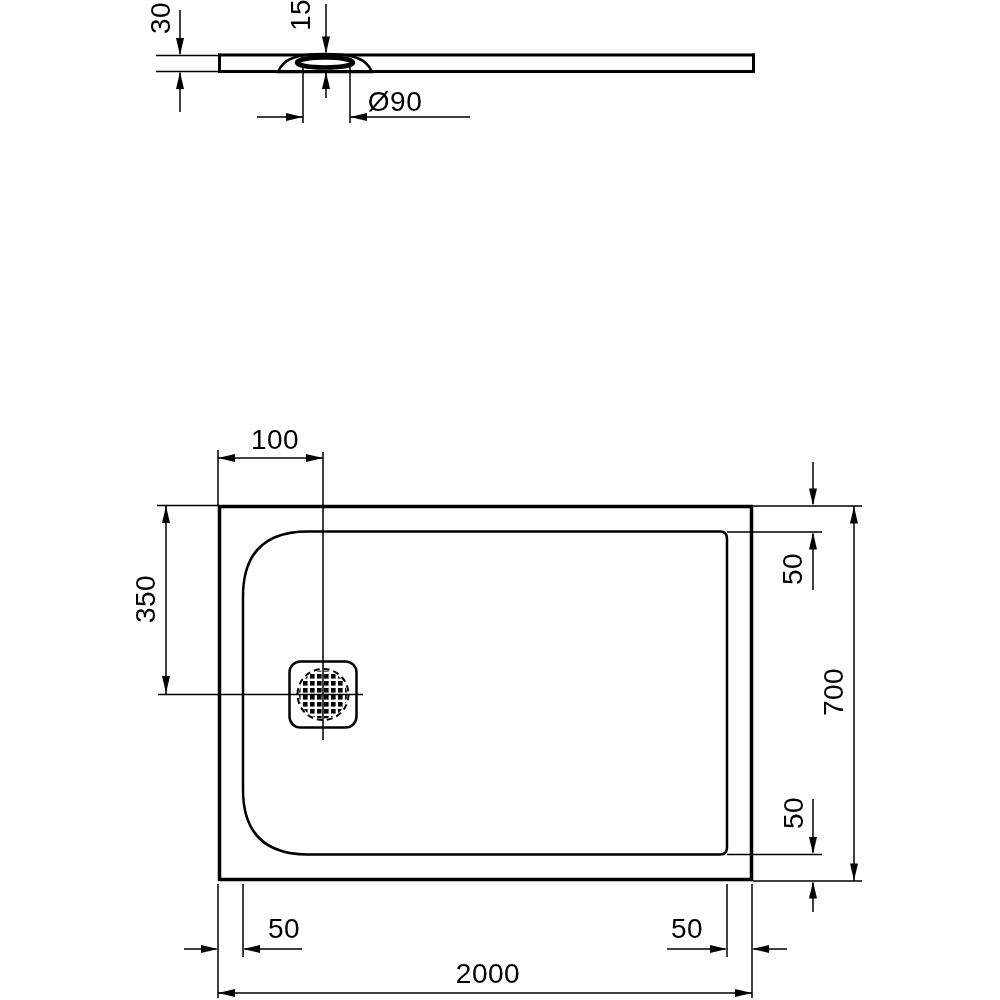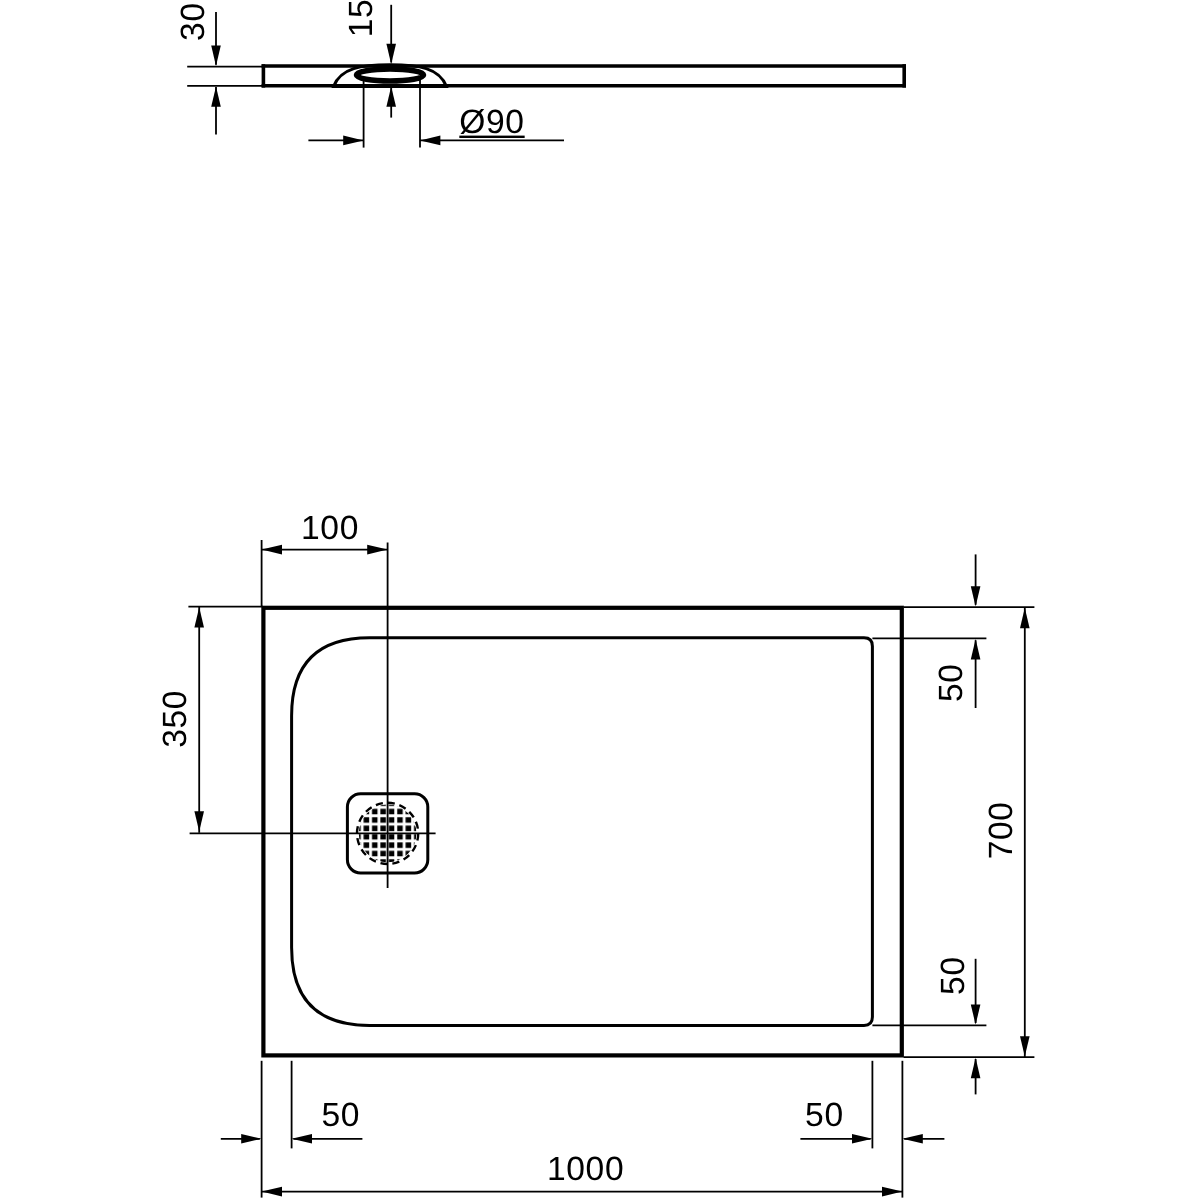--- a/index.html
+++ b/index.html
@@ -126,24 +126,24 @@
       <polygon points="752,949 769,945 769,953" fill="#000" stroke="none"></polygon>
 
       <line x1="218" y1="993" x2="752" y2="993" stroke-width="1.5"></line>
       <polygon points="218,993 235,989 235,997" fill="#000" stroke="none"></polygon>
       <polygon points="752,993 735,989 735,997" fill="#000" stroke="none"></polygon>
     </g>
   </svg>
 
   <div class="dim-label rot" style="left:161px; top:18px;">30</div>
   <div class="dim-label rot" style="left:301px; top:15px;">15</div>
-  <div class="dim-label" style="left:410px; top:102px;text-decoration:underline;">Ø90</div>
+  <div class="dim-label" style="left:395px; top:102px;">Ø90</div>
 
   <div class="dim-label" style="left:275px; top:440px;">100</div>
   <div class="dim-label rot" style="left:146px; top:599px;">350</div>
   <div class="dim-label rot" style="left:793px; top:569px;">50</div>
   <div class="dim-label rot" style="left:834px; top:692px;">700</div>
   <div class="dim-label rot" style="left:794px; top:813px;">50</div>
   <div class="dim-label" style="left:284px; top:929px;">50</div>
   <div class="dim-label" style="left:687px; top:929px;">50</div>
-  <div class="dim-label" style="left:488px; top:974px;">1000</div>
+  <div class="dim-label" style="left:488px; top:974px;">2000</div>
 
 </div>
 
 </body></html>

